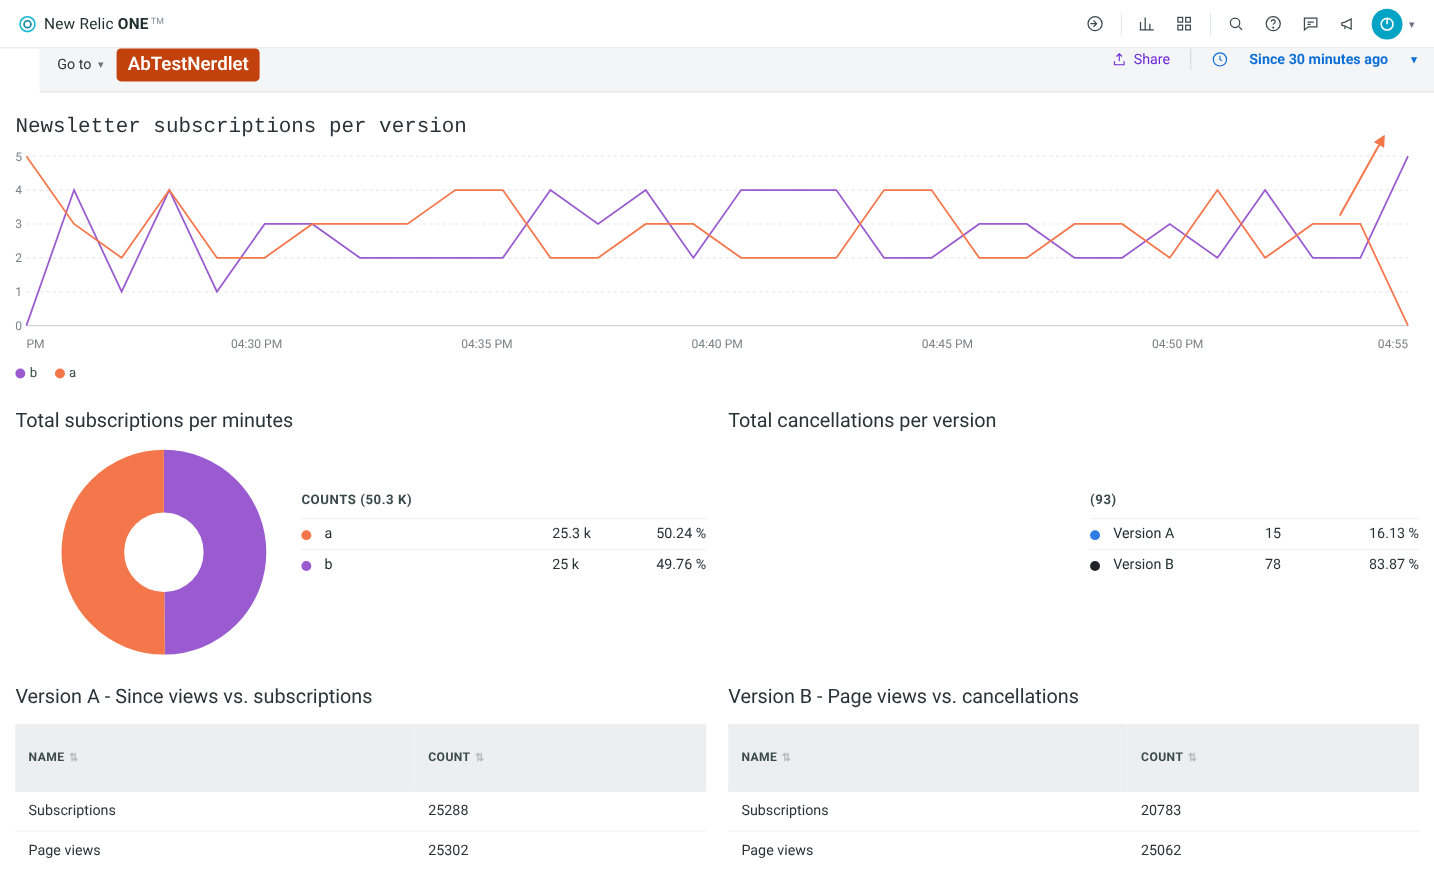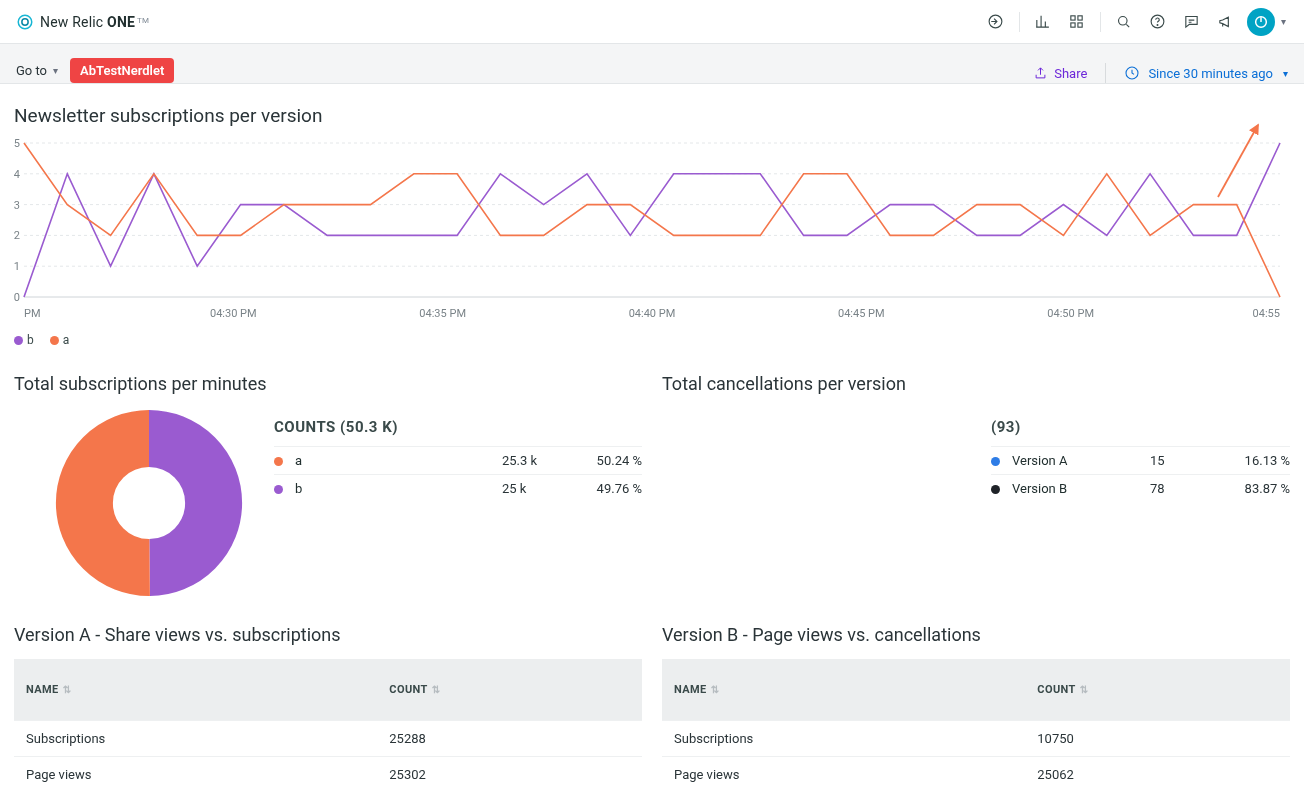--- a/index.html
+++ b/index.html
@@ -42,49 +42,50 @@
   .topicons { display:flex; align-items:center; gap:4px; }
   .topicons .sep { width:1px; height:20px; background:var(--border); margin:0 4px; }
   .icon-btn { width:30px; height:30px; display:flex; align-items:center; justify-content:center; border-radius:4px; cursor:pointer; color:#3a4a4a;}
   .avatar { width:28px; height:28px; border-radius:50%; background:#00a3c4; display:flex; align-items:center; justify-content:center; }
   .avatar svg { width:16px; height:16px; color:#fff;}
   
   .subbar {
     height:40px;
     background: var(--subbar);
     display:flex;
-    align-items:flex-end;
+    align-items:flex-start;
     justify-content:space-between;
     padding: 0 16px;
     border-bottom:1px solid var(--border);
+    margin-left:36px;
   }
   .subleft { display:flex; align-items:center; gap:12px; }
   .goto { display:flex; align-items:center; gap:4px; cursor:pointer; color:#2a3438;}
-  .pill { background:#ef4444; color:#fff; padding:5px 10px; border-radius:4px; font-size:13px; font-weight:600;}
+  .pill { background:#c2410c; color:#fff; padding:5px 10px; border-radius:4px; font-size:17px; font-weight:600;}
   .subright { display:flex; align-items:center; gap:18px; }
   .share { display:flex; align-items:center; gap:6px; cursor:pointer; color:#6d28d9; }
   .vsep { width:1px; height:20px; background:#d8dbdd; }
-  .timerange { display:flex; align-items:center; gap:8px; color: var(--accent-blue); cursor:pointer; font-weight:400;}
+  .timerange { display:flex; align-items:center; gap:19px; color: var(--accent-blue); cursor:pointer; font-weight:700;}
   
   .main { padding: 14px 14px 24px 14px; }
-  .chart-title { font-size:19px; font-weight:400; color:#2a3438; margin: 6px 0 12px 0; }
+  .chart-title { font-size:19px; font-weight:400; color:#2a3438; margin: 6px 0 12px 0; font-family: Liberation Mono, monospace; }
   .chart-card { background:var(--panel); }
   
   .linechart { height: 190px; position:relative; }
   .legend-row { display:flex; gap:16px; margin-top:4px; align-items:center; font-size:12px; color:#3a4a4a;}
   .swatch { width:9px; height:9px; border-radius:50%; display:inline-block; margin-right:4px; position:relative; top:1px;}
   
   .row2 { display:flex; gap:20px; margin-top:26px; }
   .col { flex:1; min-width:0; }
   .subsection-title { font-size:18px; color:#2a3438; margin-bottom:14px; }
   .donut-block { display:flex; gap:30px; }
   .donut-wrap { width:190px; height:190px; position:relative; margin-left:40px; }
   .donut-wrap svg { width:100%; height:100%; }
   .donut-legend { flex:1; padding-top:10px; }
-  .donut-head { font-size:15px; font-weight:700; letter-spacing:.5px; color:#3a4a4a; margin-bottom:10px;}
+  .donut-head { font-size:12px; font-weight:700; letter-spacing:.5px; color:#3a4a4a; margin-bottom:10px;margin-top:30px;}
   .legend-line { display:flex; align-items:center; padding:6px 0; border-top:1px solid #eef0f1; font-size:13px;}
   .legend-line:first-of-type { border-top:1px solid #eef0f1;}
   .legend-label { flex:1; display:flex; align-items:center; gap:8px;}
   .legend-val { width:70px; color:#2a3438;}
   .legend-pct { width:70px; text-align:right; color:#2a3438;}
   
   .tables-row { display:flex; gap:20px; margin-top:26px; }
   table.data { width:100%; border-collapse:collapse; font-size:13px; }
   table.data thead th {
     background: var(--table-head);
@@ -299,21 +300,21 @@
             <span class="legend-val">78</span>
             <span class="legend-pct">83.87 %</span>
           </div>
         </div>
       </div>
     </div>
   </div>
 
   <div class="tables-row">
     <div class="col">
-      <div class="subsection-title">Version A - Share views vs. subscriptions</div>
+      <div class="subsection-title">Version A - Since views vs. subscriptions</div>
       <table class="data">
         <thead>
             <tr>
           <th><span>NAME</span><span class="sort-caret">⇅</span></th>
           <th><span>COUNT</span><span class="sort-caret">⇅</span></th>
         </tr>
           </thead>
         <tbody>
           <tr>
               <td>Subscriptions</td>
@@ -331,21 +332,21 @@
       <table class="data">
         <thead>
             <tr>
           <th><span>NAME</span><span class="sort-caret">⇅</span></th>
           <th><span>COUNT</span><span class="sort-caret">⇅</span></th>
         </tr>
           </thead>
         <tbody>
           <tr>
               <td>Subscriptions</td>
-              <td>10750</td>
+              <td>20783</td>
             </tr>
           <tr>
               <td>Page views</td>
               <td>25062</td>
             </tr>
         </tbody>
       </table>
     </div>
   </div>
 

